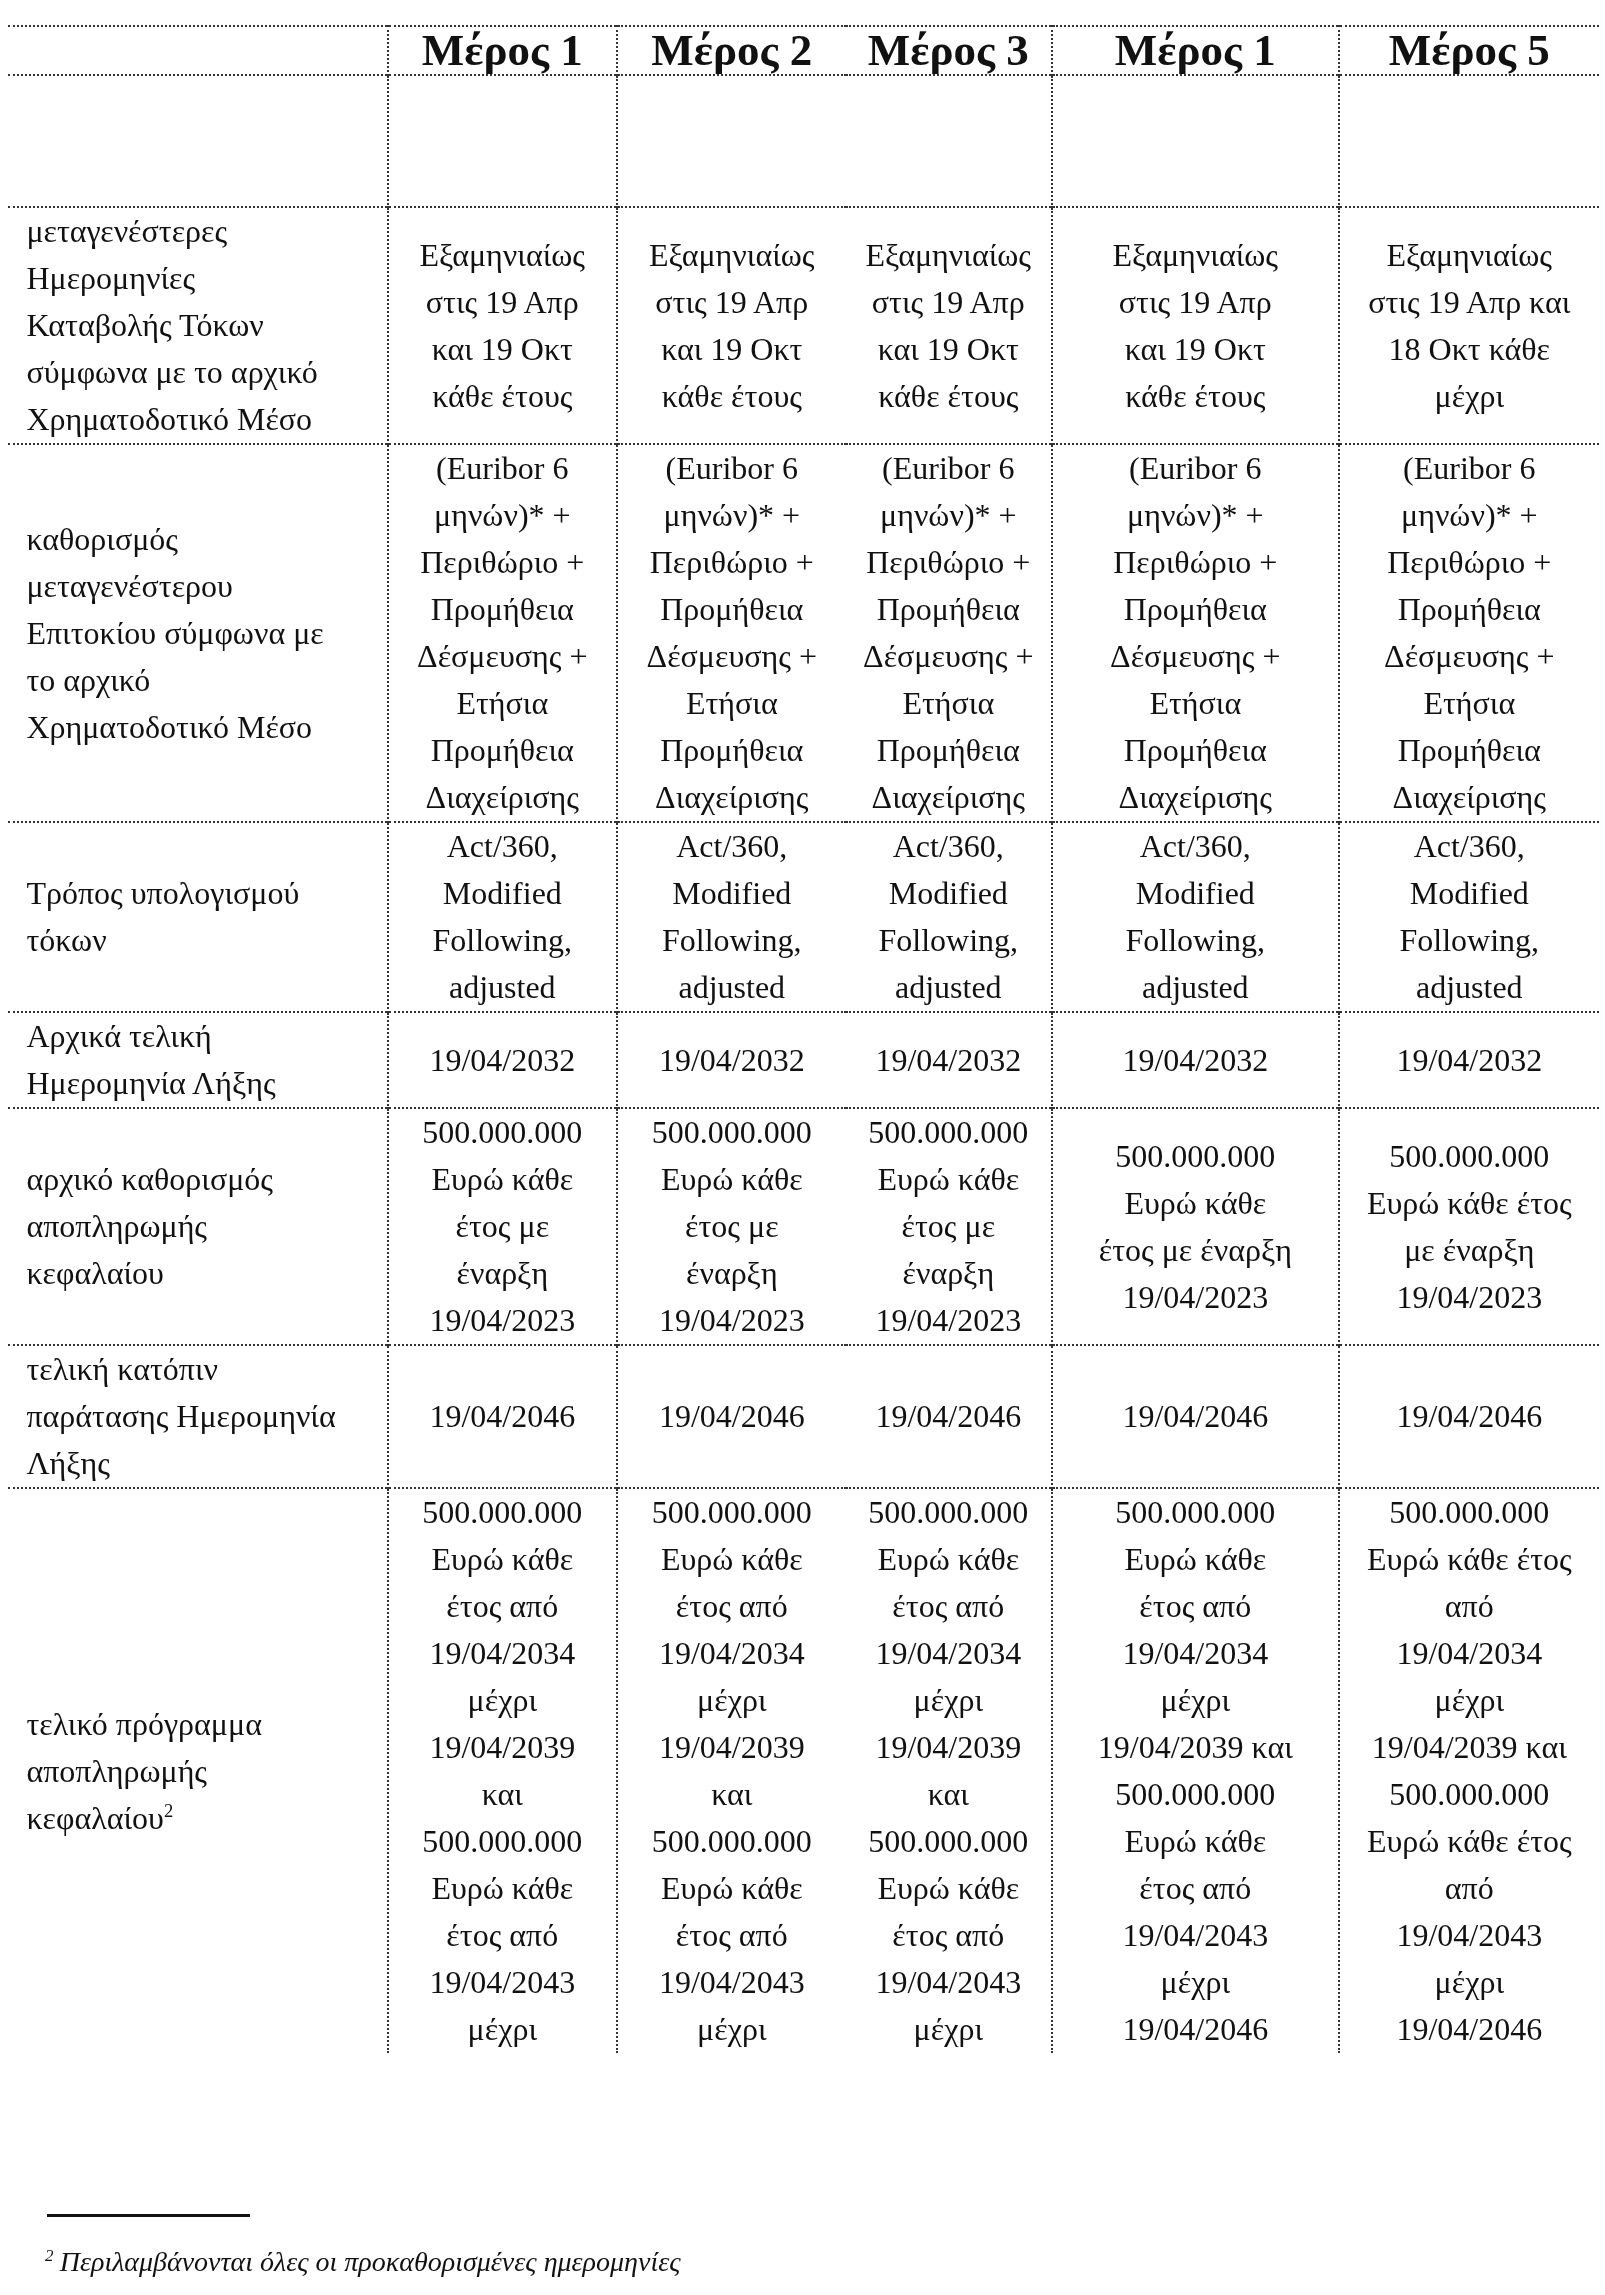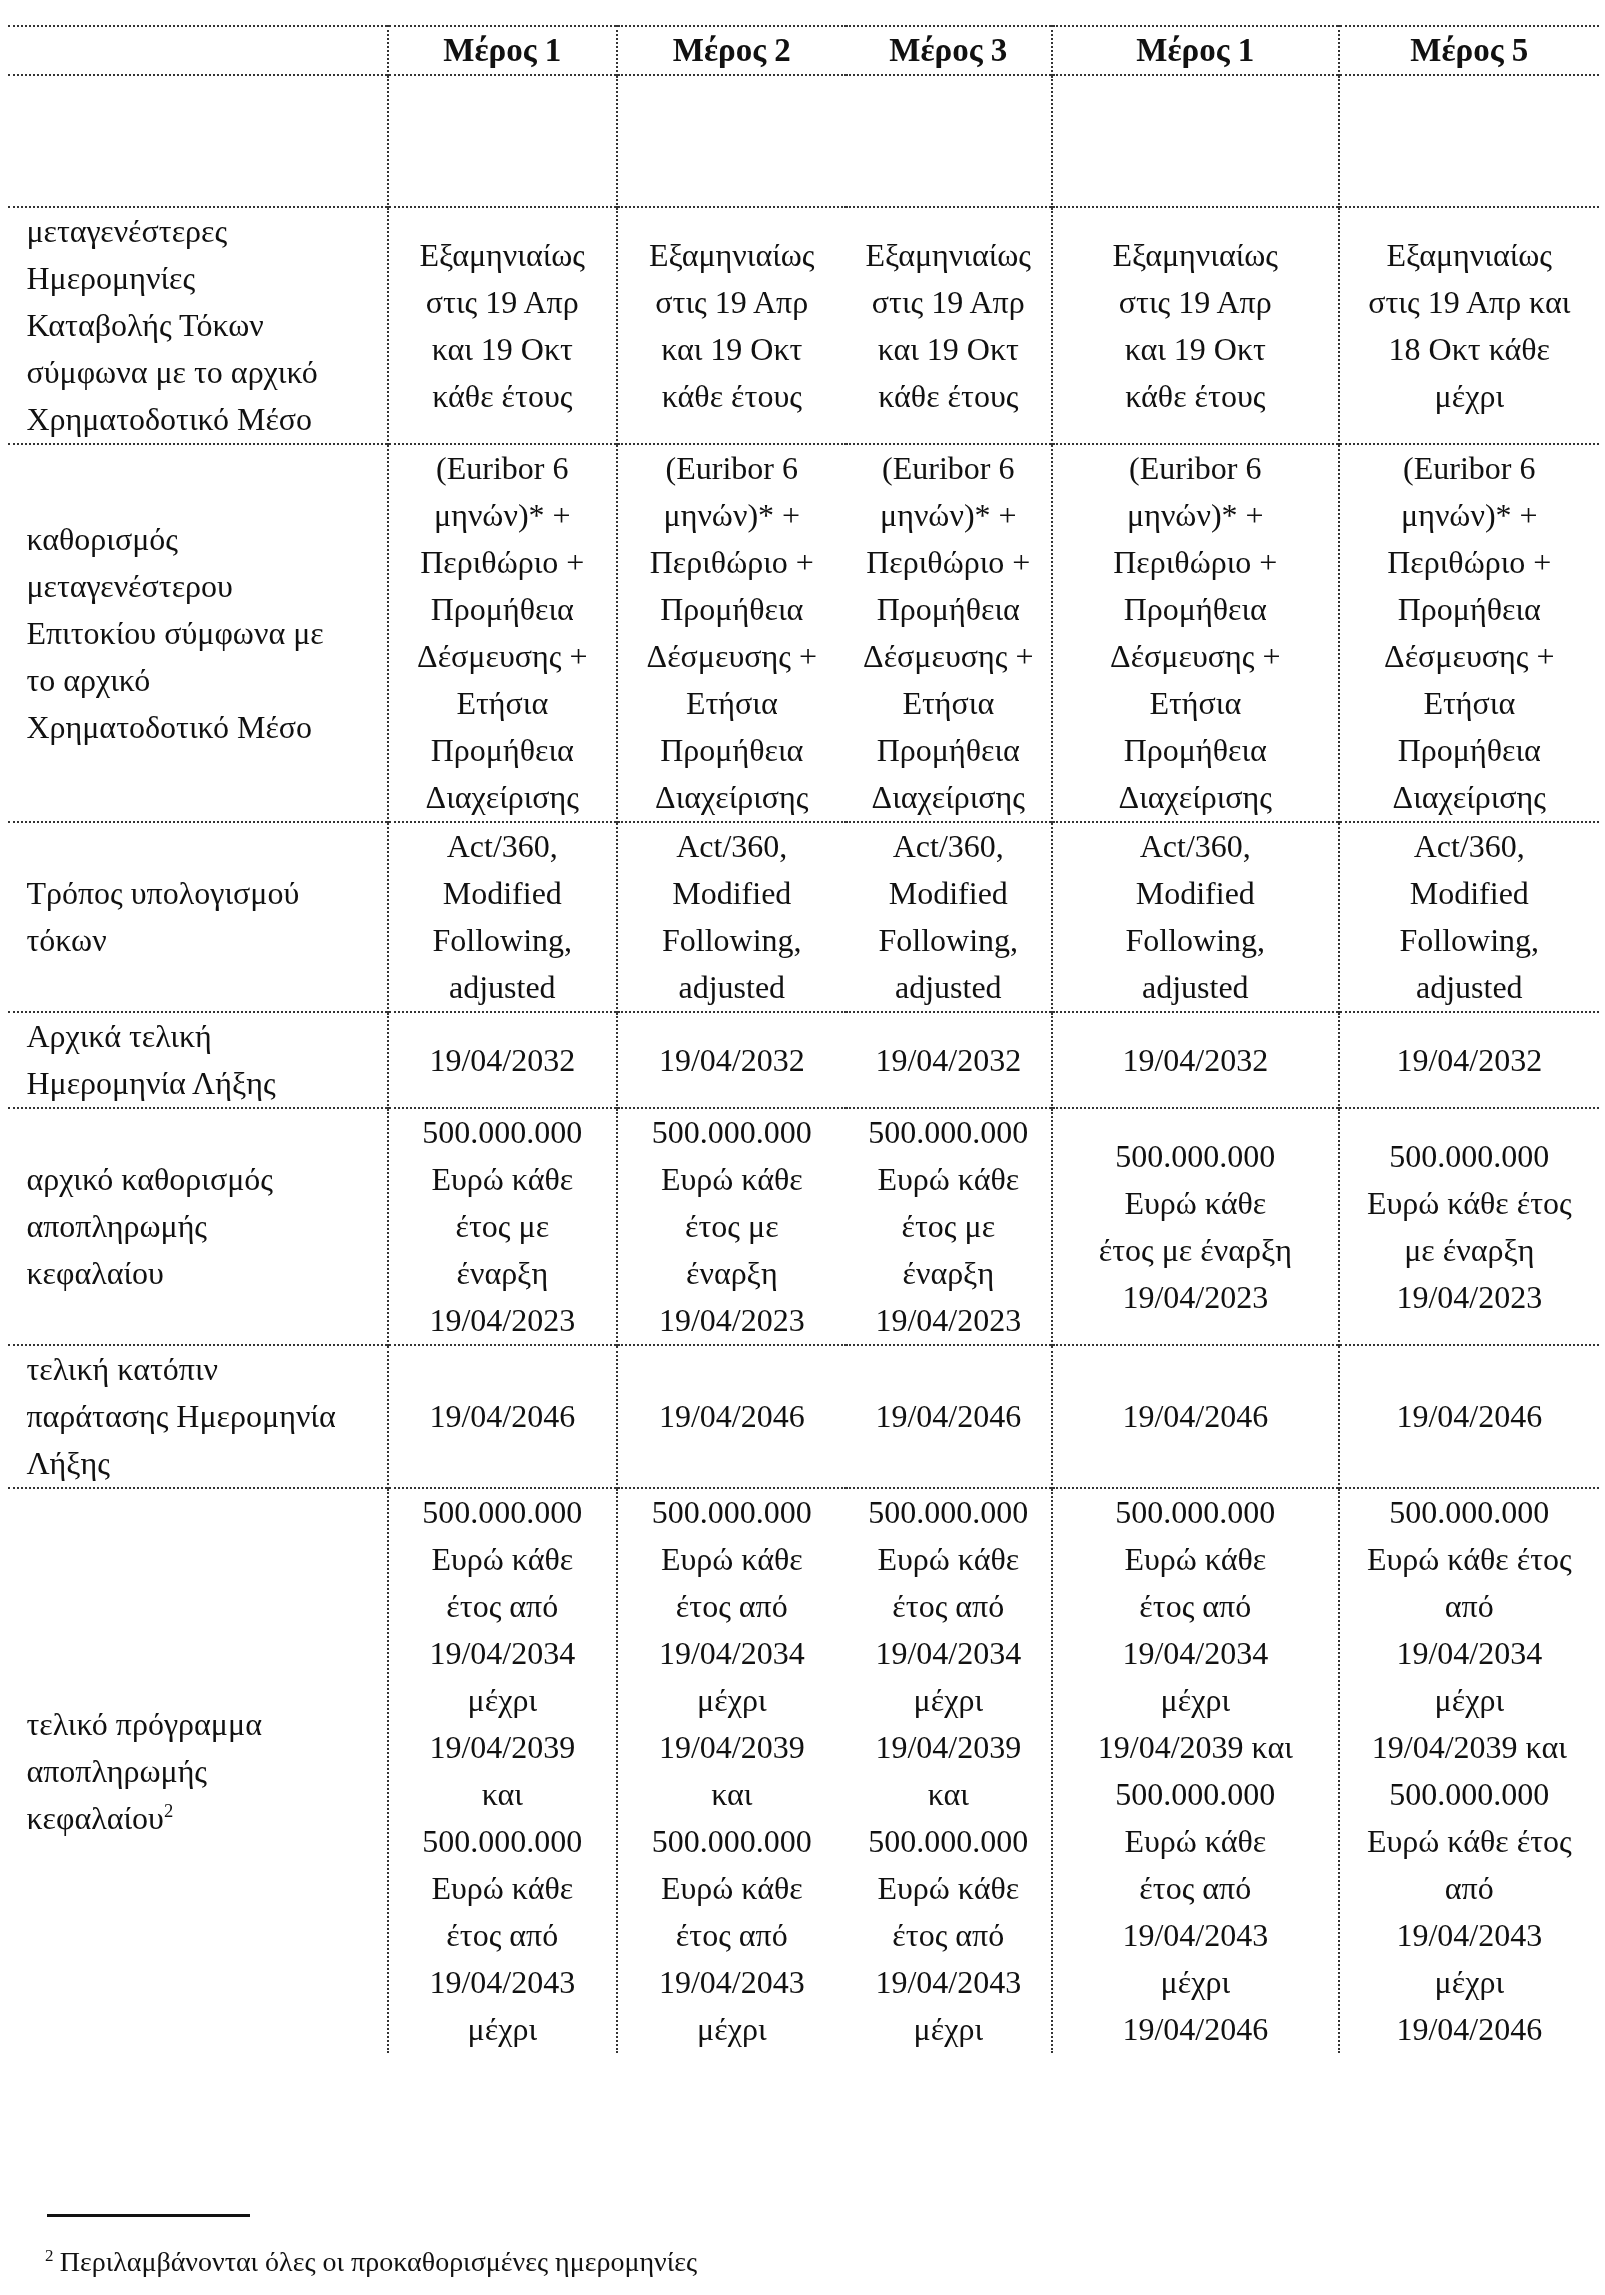--- a/index.html
+++ b/index.html
@@ -9,33 +9,33 @@
     color: #111111;
   }
   .table {
     position: absolute; left: 7.8px; top: 25px;
     border-collapse: collapse; table-layout: fixed;
   }
   .table td, .table th {
     padding: 0; vertical-align: middle; text-align: center;
     font-size: 32px; line-height: 47px; font-weight: normal;
   }
-  .table th { font-weight: bold; font-size: 33px; line-height: 47px; height: 45px; }
+  .table th { font-weight: bold; font-size: 45px; line-height: 47px; height: 45px; }
   .table tr { border-top: 2.3px dotted #333; }
   .lbl { text-align: left !important; padding-left: 18.6px !important; padding-right: 6.2px !important; }
   .vl { border-left: 2.3px dotted #333; }
   .line { display: block; white-space: nowrap; }
   .sup { font-size: 18.6px; vertical-align: super; line-height: 0; }
   .fn-rule {
     position: absolute; left: 47px; top: 2214px; width: 203px; height: 0;
     border-top: 3.1px solid #111;
   }
   .footnote {
     position: absolute; left: 45px; top: 2239px;
-    font-size: 28px; line-height: 34px; white-space: nowrap;
+    font-size: 28px; line-height: 34px; white-space: nowrap; font-style: italic;
   }
   .footnote .fn-num { font-size: 17px; vertical-align: super; margin-right: 6.2px; }
 </style>
 </head>
 <body>
 
 <table class="table">
   <colgroup>
     <col style="width:380px">
     <col style="width:229px">

